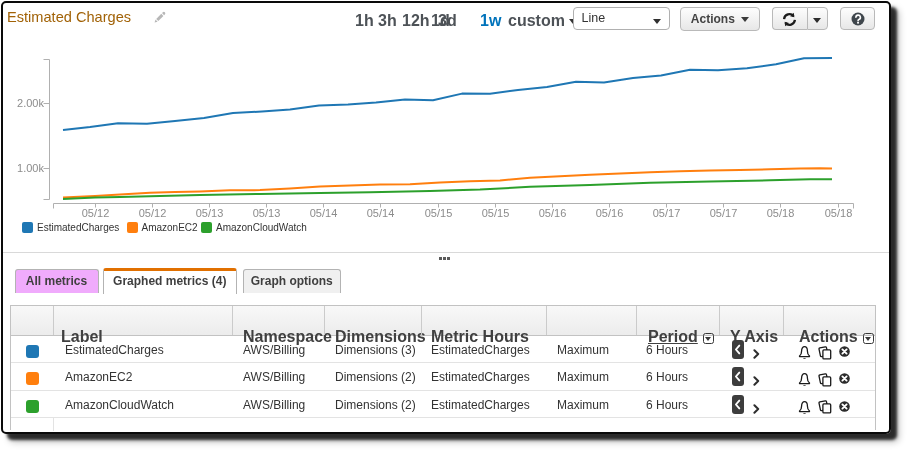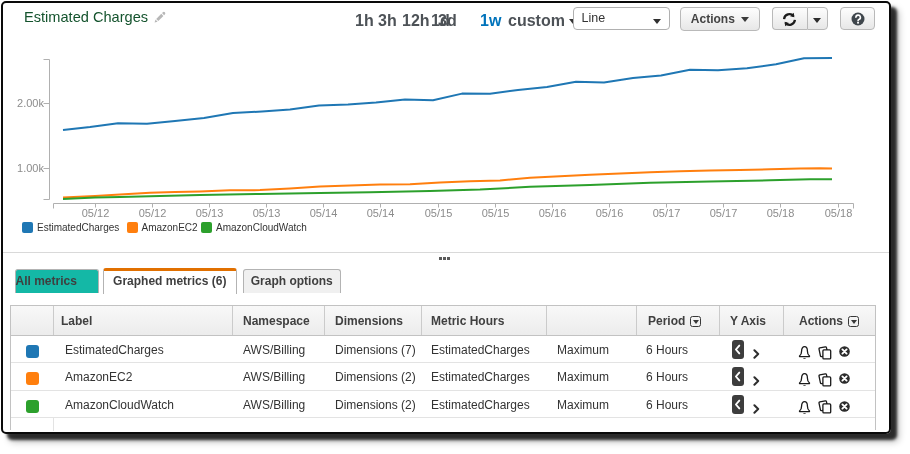--- a/index.html
+++ b/index.html
@@ -9,38 +9,38 @@
   .abs { position:absolute; }
   .frame { position:absolute; left:1px; top:1px; width:890px; height:433px;
     border:2px solid #0a0a0a; border-radius:5px;
     box-shadow:6px 6px 3px rgba(0,0,0,.78), 8px 8px 7px rgba(0,0,0,.25); z-index:60; pointer-events:none; }
   .btn { position:absolute; height:24px; border:1px solid #b9b9b9; border-radius:4px;
     background:linear-gradient(#fdfdfd,#e7e7e7); color:#444; font-weight:bold;
     font-size:12.5px; text-align:center; }
   .tlink { position:absolute; top:12px; font-size:16px; font-weight:bold; color:#4d5257; }
   .caret { display:inline-block; width:0; height:0; border-left:4px solid transparent;
     border-right:4px solid transparent; border-top:5px solid #545b64; vertical-align:middle; }
-  .hdr { position:absolute; top:0; height:100%; font-size:12px; font-weight:bold;
+  .hdr { position:absolute; top:16px; height:100%; font-size:16px; font-weight:bold;
     color:#404040; line-height:30px; white-space:nowrap; }
   .sqicon { display:inline-block; width:11px; height:11px; border:1.5px solid #383838;
     border-radius:2.5px; vertical-align:-2px; margin-left:5px; text-align:center; }
   .sqicon:after { content:""; display:block; margin:2.5px auto 0; width:0; height:0;
     border-left:3px solid transparent; border-right:3px solid transparent;
     border-top:4px solid #383838; }
   .row { position:absolute; left:0; width:100%; height:27.3px; }
   .cell { position:absolute; top:1px; height:100%; display:flex; align-items:center;
     font-size:12px; color:#333; white-space:nowrap; }
   .swatch { position:absolute; width:13px; height:13px; border-radius:3px; top:9px; left:14.5px; }
   .ybtn { position:absolute; left:721px; top:4px; width:11.5px; height:19px;
     background:#3d3d3d; border-radius:3px; overflow:hidden; }
 </style>
 </head>
 <body>
 
-<div class="abs" style="left:24px; top:8.5px; font-size:14.6px; color:#14532d;">Estimated Charges</div>
+<div class="abs" style="left:7px; top:8.5px; font-size:14.6px; color:#a16207;">Estimated Charges</div>
 <svg class="abs" style="left:153px; top:11px;" width="15" height="13" viewBox="0 0 15 13">
   <g fill="#b7b7b7">
     <path d="M1.6 11.6 L2.5 8.6 L4.6 10.7 Z"></path>
     <path d="M3.2 7.9 L8.3 2.8 L10.4 4.9 L5.3 10.0 Z"></path>
     <path d="M9.0 2.1 L9.9 1.2 a1.5 1.5 0 0 1 2.1 2.1 L11.1 4.2 Z"></path>
   </g>
 </svg>
 
 <span class="tlink" style="left:355px;">1h</span>
 <span class="tlink" style="left:378px;">3h</span>
@@ -115,58 +115,58 @@
 <div class="abs" style="left:126.5px; top:222px; width:11px; height:11px; border-radius:2px; background:#ff7f0e;"></div>
 <div class="abs" style="left:141.5px; top:221.5px; font-size:10px; color:#333;">AmazonEC2</div>
 <div class="abs" style="left:201px; top:222px; width:11px; height:11px; border-radius:2px; background:#2ca02c;"></div>
 <div class="abs" style="left:216px; top:221.5px; font-size:10px; color:#333;">AmazonCloudWatch</div>
 
 <div class="abs" style="left:2px; top:252px; width:887px; height:1px; background:#d9d9d9;"></div>
 <div class="abs" style="left:439px; top:257px; width:2.5px; height:3px; background:#5a5a5a;"></div>
 <div class="abs" style="left:443px; top:257px; width:2.5px; height:3px; background:#5a5a5a;"></div>
 <div class="abs" style="left:447px; top:257px; width:2.5px; height:3px; background:#5a5a5a;"></div>
 
-<div class="abs" style="left:14.5px; top:268.5px; width:84px; height:24px; background:#14b8a6;
+<div class="abs" style="left:14.5px; top:268.5px; width:84px; height:24px; background:#f0abfc;
   border:1px solid #b3b3b3; border-bottom:none; border-radius:3px 3px 0 0; font-size:12px;
-  font-weight:bold; color:#3f3f3f; text-align:left; line-height:23px;">All metrics</div>
+  font-weight:bold; color:#3f3f3f; text-align:center; line-height:23px;">All metrics</div>
 <div class="abs" style="left:103px; top:268px; width:133.5px; height:26px; background:#fff;
   border-left:1px solid #b3b3b3; border-right:1px solid #b3b3b3; border-top:3px solid #e17000;
   border-radius:3px 3px 0 0; font-size:12px; font-weight:bold; color:#3f3f3f; text-align:center;
-  line-height:21px;">Graphed metrics (6)</div>
+  line-height:21px;">Graphed metrics (4)</div>
 <div class="abs" style="left:242.5px; top:268.5px; width:98.5px; height:24px; background:#f0f0f0;
   border:1px solid #b3b3b3; border-bottom:none; border-radius:3px 3px 0 0; font-size:12px;
   font-weight:bold; color:#3f3f3f; text-align:center; line-height:23px;">Graph options</div>
 
 <div class="abs" style="left:10px; top:305px; width:866px; height:125px;
   border:1px solid #c2c2c2; border-bottom:none; background:#fff;">
 
   <div class="abs" style="left:0; top:0; width:100%; height:30px;
     background:linear-gradient(#f8f8f8,#ececec); border-bottom:1px solid #c2c2c2;">
     <div class="hdr" style="left:50px;">Label</div>
     <div class="hdr" style="left:324px;">Dimensions</div>
     <div class="hdr" style="left:232px;">Namespace</div>
     <div class="hdr" style="left:420px;">Metric Hours</div>
-    <div class="hdr" style="left:637px;">Period<span class="sqicon"></span></div>
+    <div class="hdr" style="left:637px;text-decoration:underline;">Period<span class="sqicon"></span></div>
     <div class="hdr" style="left:719px;">Y Axis</div>
     <div class="hdr" style="left:788px;">Actions<span class="sqicon"></span></div>
     <div class="abs" style="left:42px; top:0; width:1px; height:100%; background:#cbcbcb;"></div>
     <div class="abs" style="left:221px; top:0; width:1px; height:100%; background:#cbcbcb;"></div>
     <div class="abs" style="left:313px; top:0; width:1px; height:100%; background:#cbcbcb;"></div>
     <div class="abs" style="left:410px; top:0; width:1px; height:100%; background:#cbcbcb;"></div>
     <div class="abs" style="left:535px; top:0; width:1px; height:100%; background:#cbcbcb;"></div>
     <div class="abs" style="left:625px; top:0; width:1px; height:100%; background:#cbcbcb;"></div>
     <div class="abs" style="left:708px; top:0; width:1px; height:100%; background:#cbcbcb;"></div>
     <div class="abs" style="left:772px; top:0; width:1px; height:100%; background:#cbcbcb;"></div>
   </div>
 
   <div class="row" style="top:30px; border-bottom:1px solid #e3e3e3;">
     <div class="swatch" style="background:#1f77b4;"></div>
     <div class="cell" style="left:54px;">EstimatedCharges</div>
     <div class="cell" style="left:232px;">AWS/Billing</div>
-    <div class="cell" style="left:324px;">Dimensions (7)</div>
+    <div class="cell" style="left:324px;">Dimensions (3)</div>
     <div class="cell" style="left:420px;">EstimatedCharges</div>
     <div class="cell" style="left:546px;">Maximum</div>
     <div class="cell" style="left:635px;">6 Hours</div>
     <div class="ybtn"><svg width="12" height="19" viewBox="0 0 12 19">
           <path d="M7.3 5.6 L3.9 9.5 L7.3 13.4" stroke="#fff" stroke-width="1.9" fill="none" stroke-linecap="round" stroke-linejoin="round"></path>
         </svg></div>
     <svg class="abs" style="left:741.5px; top:13px;" width="7" height="10" viewBox="0 0 7 10">
         <path d="M1.4 1.2 L5.2 5 L1.4 8.8" stroke="#2e2e2e" stroke-width="2" fill="none" stroke-linecap="round" stroke-linejoin="round"></path>
       </svg>
     <svg class="abs" style="left:786.5px; top:9px;" width="13" height="15" viewBox="0 0 13 15">

